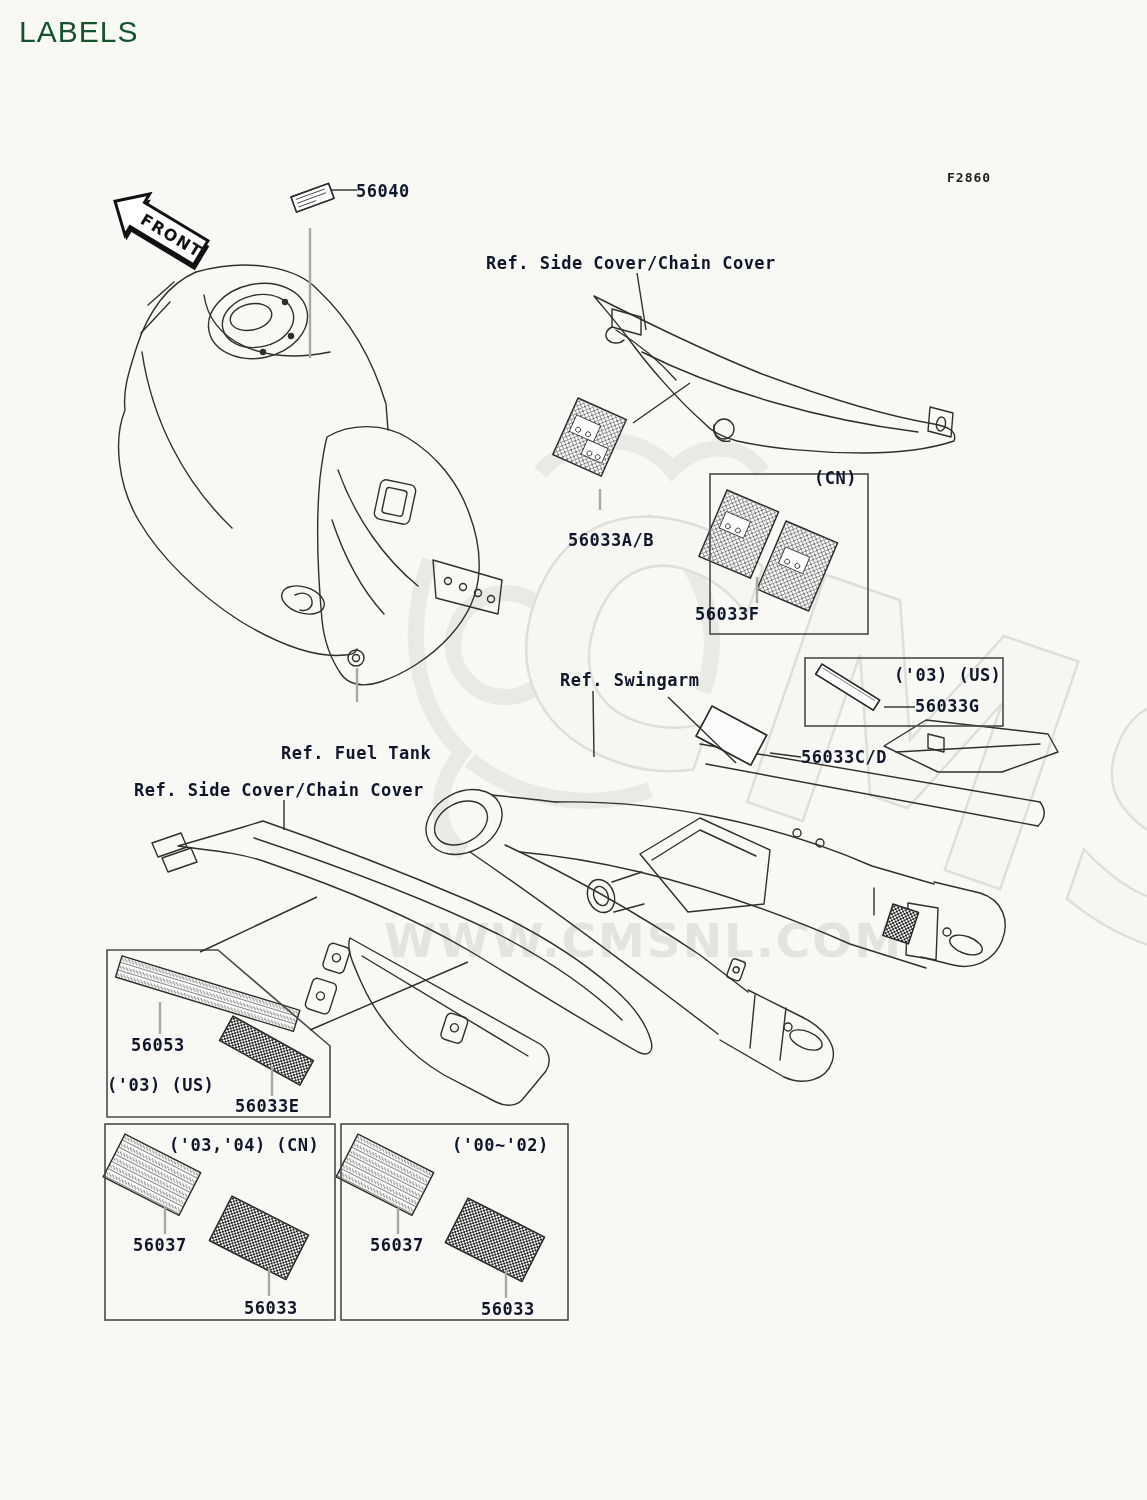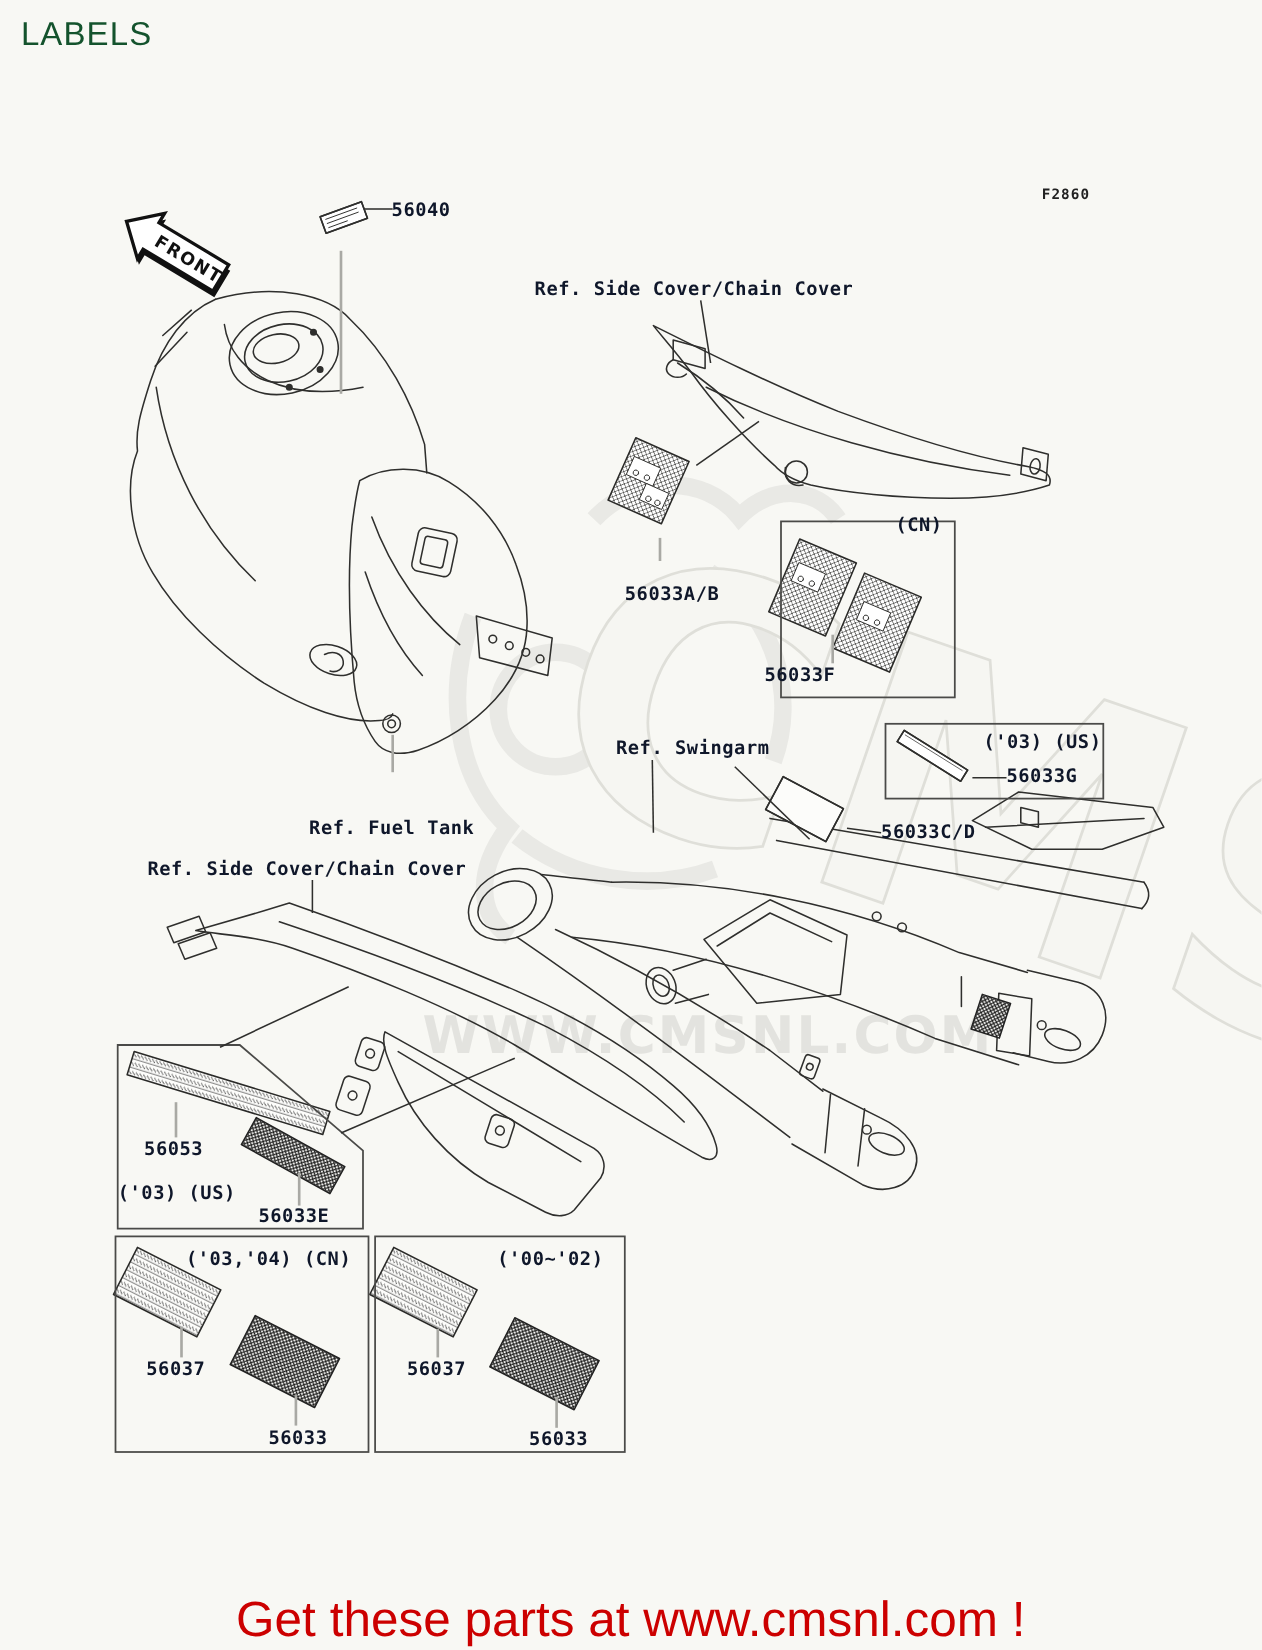--- a/index.html
+++ b/index.html
@@ -273,14 +273,13 @@
   <div class="pn" style="left:235px; top:1096px;">56033E</div>
 
   <div class="pn" style="left:169px; top:1135px;">('03,'04) (CN)</div>
   <div class="pn" style="left:133px; top:1235px;">56037</div>
   <div class="pn" style="left:244px; top:1298px;">56033</div>
 
   <div class="pn" style="left:452px; top:1135px;">('00~'02)</div>
   <div class="pn" style="left:370px; top:1235px;">56037</div>
   <div class="pn" style="left:481px; top:1299px;">56033</div>
 
-  <div class="footer">Get these parts at www.cmsnl.com !</div>
 </div>
 
 </body></html>

